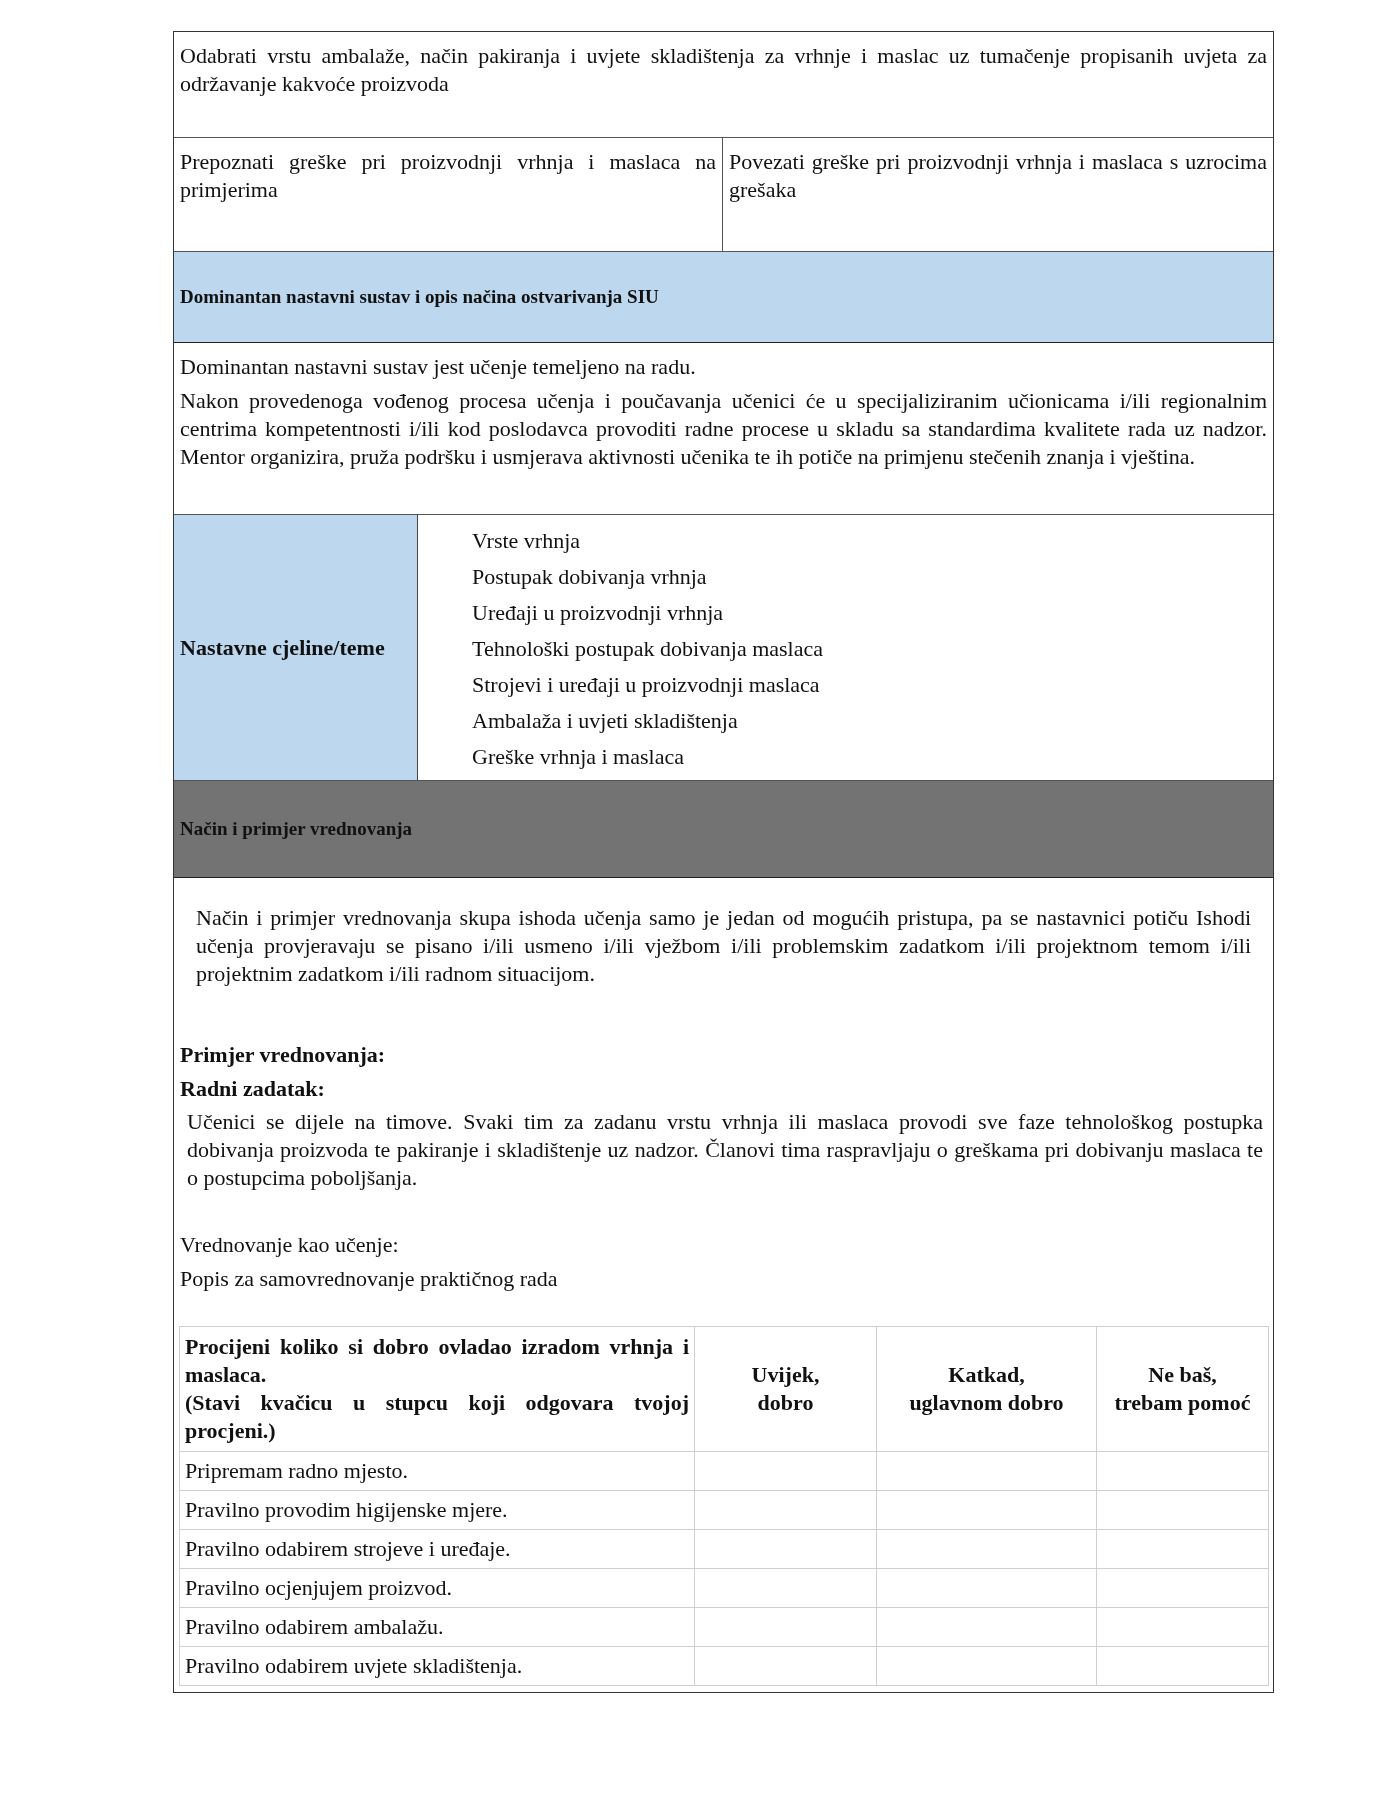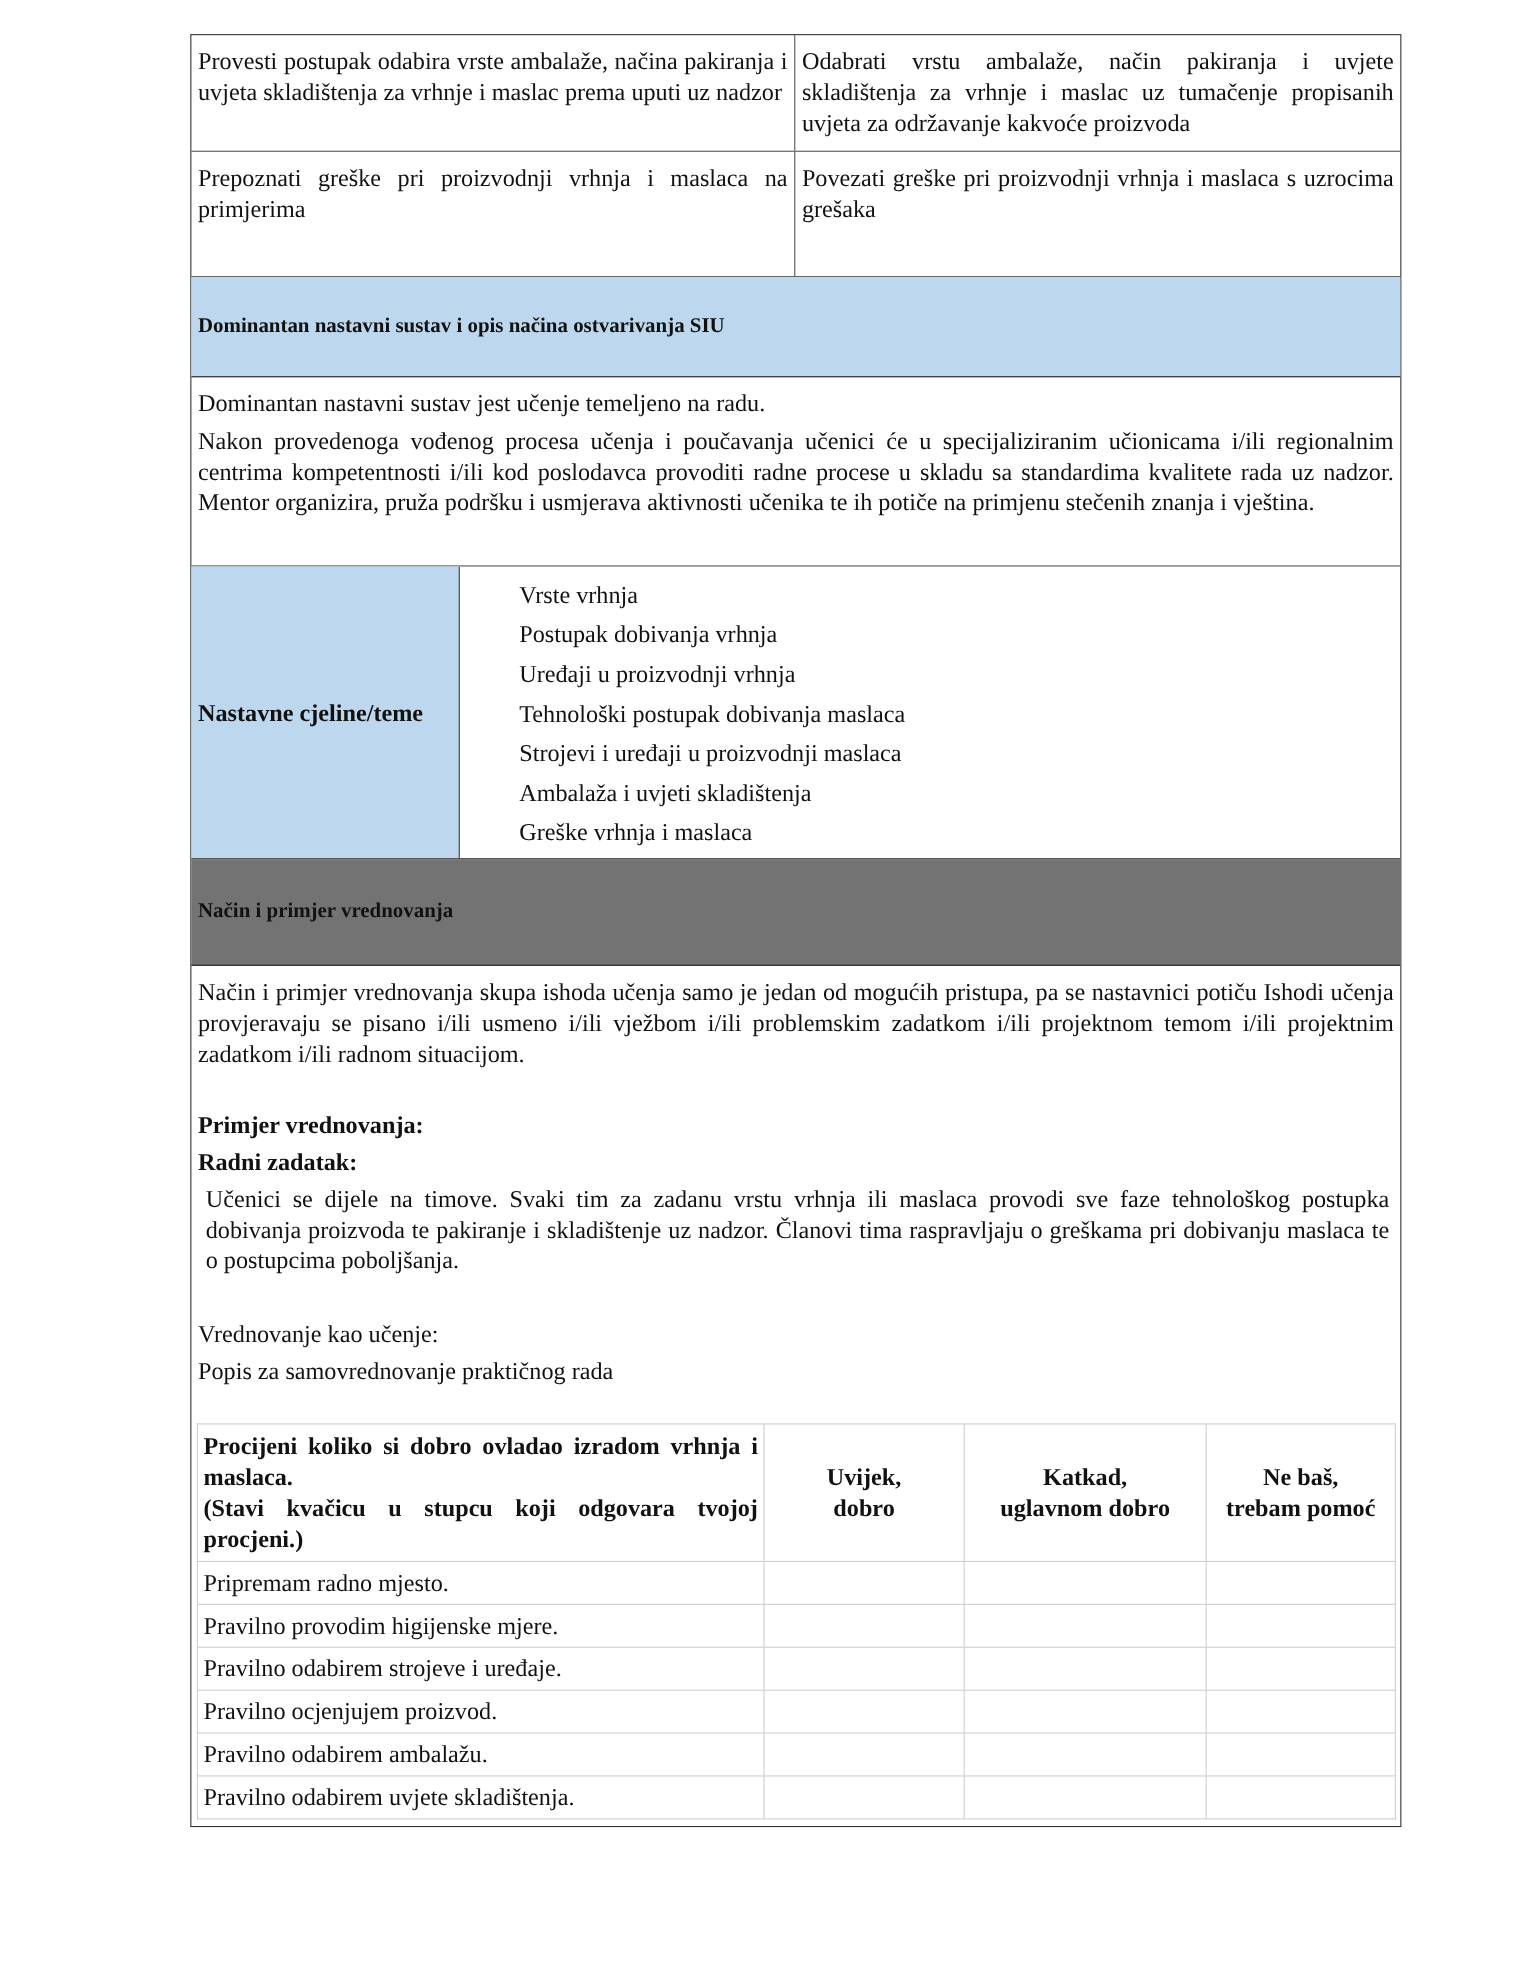--- a/index.html
+++ b/index.html
@@ -83,21 +83,21 @@
       font-size: 22px;
       line-height: 36px;
       margin-left: 48px;
     }
     .topics-list div { margin: 0; }
     .eval-body {
       padding: 10px 6px 6px 6px;
       font-size: 22px;
       line-height: 28px;
     }
-    .eval-intro { text-align: justify; margin: 0; }
+    .eval-intro { text-align: justify; margin: 16px; }
     .spacer-24 { height: 24px; }
     .bold-line { font-weight: bold; margin: 10px 0 0 0; line-height: 34px; }
     .task-text {
       margin: 2px 0 0 7px;
       text-align: justify;
       padding-right: 4px;
     }
     .plain-line { margin: 0; line-height: 34px; }
     .assess-table {
       margin: 30px 0 0 0;
@@ -131,21 +131,20 @@
       line-height: 28px;
     }
     .checkbox-cell { cursor: pointer; }
   </style>
 </head>
 <body>
 
 <div class="page">
 
   <div class="row r1">
-    <div class="cell outcome-left">Provesti postupak odabira vrste ambalaže, načina pakiranja i uvjeta skladištenja za vrhnje i maslac prema uputi uz nadzor</div>
     <div class="cell outcome-right">Odabrati vrstu ambalaže, način pakiranja i uvjete skladištenja za vrhnje i maslac uz tumačenje propisanih uvjeta za održavanje kakvoće proizvoda</div>
   </div>
   <div class="row r2">
     <div class="cell outcome-left">Prepoznati greške pri proizvodnji vrhnja i maslaca na primjerima</div>
     <div class="cell outcome-right">Povezati greške pri proizvodnji vrhnja i maslaca s uzrocima grešaka</div>
   </div>
 
   <div class="hdr blue1">Dominantan nastavni sustav i opis načina ostvarivanja SIU</div>
 
   <div class="row" style="height:172px;">

